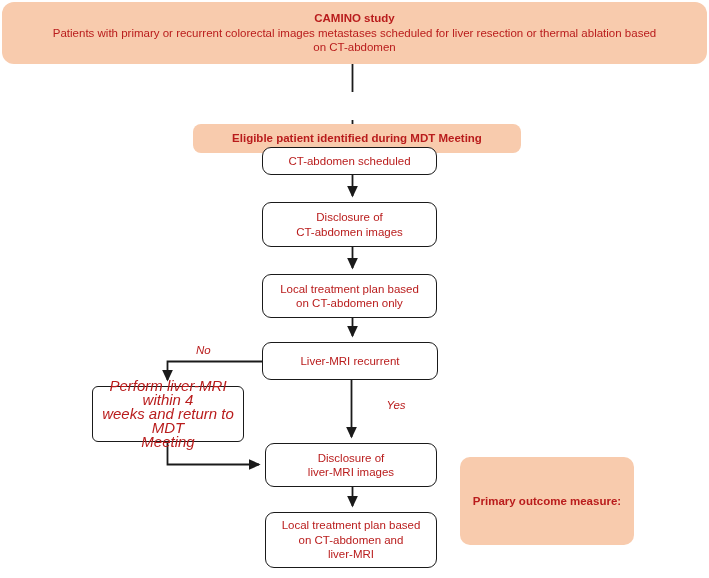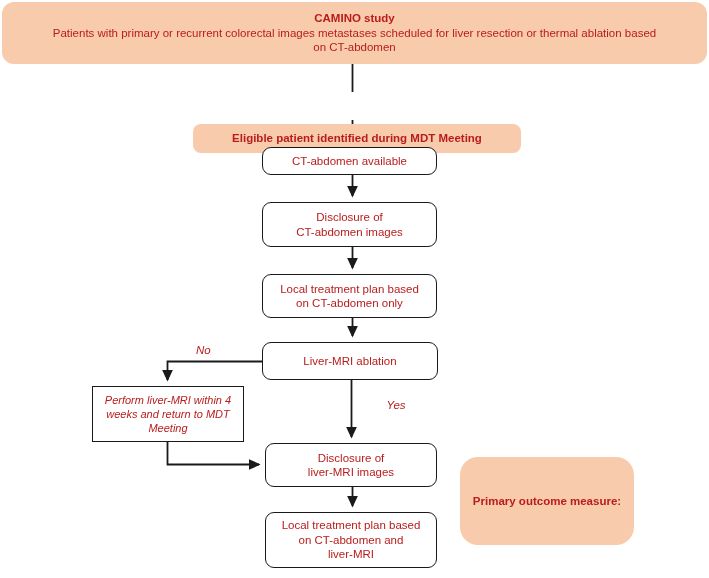--- a/index.html
+++ b/index.html
@@ -37,41 +37,41 @@
     box-sizing: border-box;
   }
   .node {
     background: #ffffff;
     border: 1.6px solid var(--box-border, #1a1a1a);
     border-radius: 9px;
   }
   .accent-box {
     background: var(--peach, #F8CBAD);
     border: none;
-    border-radius: 18px;
+    border-radius: 10px;
   }
   .banner {
     left: 2px; top: 2px; width: 705px; height: 62px;
     border-radius: 12px;
     padding: 2px 8px;
   }
   .banner .title { font-weight: bold; }
   .eligible {
     left: 193px; top: 91px; width: 328px; height: 29px;
     border-radius: 8px;
     font-weight: bold;
     margin-top: 33px;
   }
   .ct-available   { left: 262px; top: 147px; width: 175px; height: 28px; }
   .disclosure-ct  { left: 262px; top: 202px; width: 175px; height: 45px; }
   .plan-ct        { left: 262px; top: 274px; width: 175px; height: 44px; }
   .mri-available  { left: 262px; top: 342px; width: 176px; height: 38px; }
   .perform-mri    { left: 92px;  top: 386px; width: 152px; height: 56px;
-                    font-style: italic; font-size: 11px; line-height: 14px;
-                    border-radius: 0; }
+                    font-style: italic; font-size: 15px; line-height: 14px;
+                    border-radius: 6px; }
   .disclosure-mri { left: 265px; top: 443px; width: 172px; height: 44px; }
   .plan-final     { left: 265px; top: 512px; width: 172px; height: 56px; }
   .primary-outcome {
     left: 460px; top: 457px; width: 174px; height: 88px;
     padding: 4px 6px;
   }
   .primary-outcome .title { font-weight: bold; }
   .branch-label {
     position: absolute;
     z-index: 2;
@@ -119,35 +119,35 @@
     <div class="title">CAMINO study</div>
     <div>Patients with primary or recurrent colorectal images metastases scheduled for liver resection or thermal ablation based
 on CT-abdomen</div>
   </div>
 
   <div class="accent-box eligible">
     <span>Eligible patient identified during MDT Meeting</span>
   </div>
 
   <div class="node ct-available">
-    <span>CT-abdomen available</span>
+    <span>CT-abdomen scheduled</span>
   </div>
 
   <div class="node disclosure-ct">
     <span>Disclosure of
 CT-abdomen images</span>
   </div>
 
   <div class="node plan-ct">
     <span>Local treatment plan based
 on CT-abdomen only</span>
   </div>
 
   <div class="node mri-available">
-    <span>Liver-MRI ablation</span>
+    <span>Liver-MRI recurrent</span>
   </div>
 
   <div class="branch-label label-no">No</div>
   <div class="branch-label label-yes">Yes</div>
 
   <div class="node perform-mri">
     <span>Perform liver-MRI within 4
 weeks and return to MDT
 Meeting</span>
   </div>

